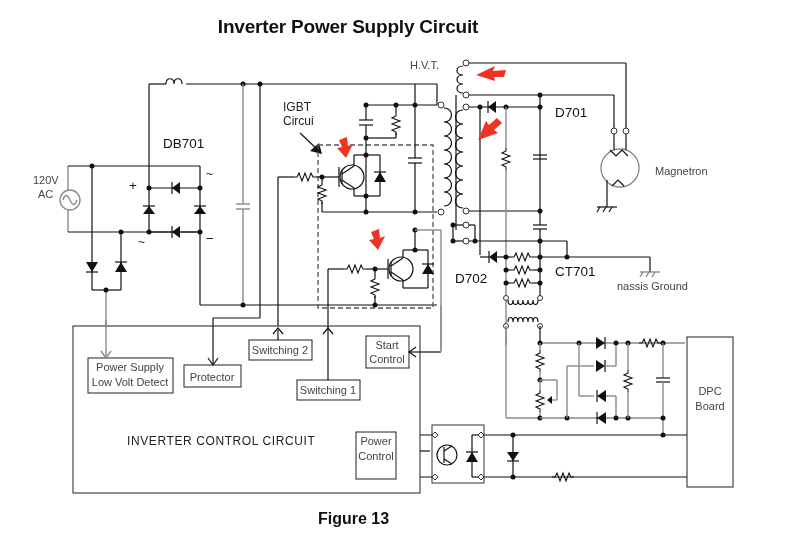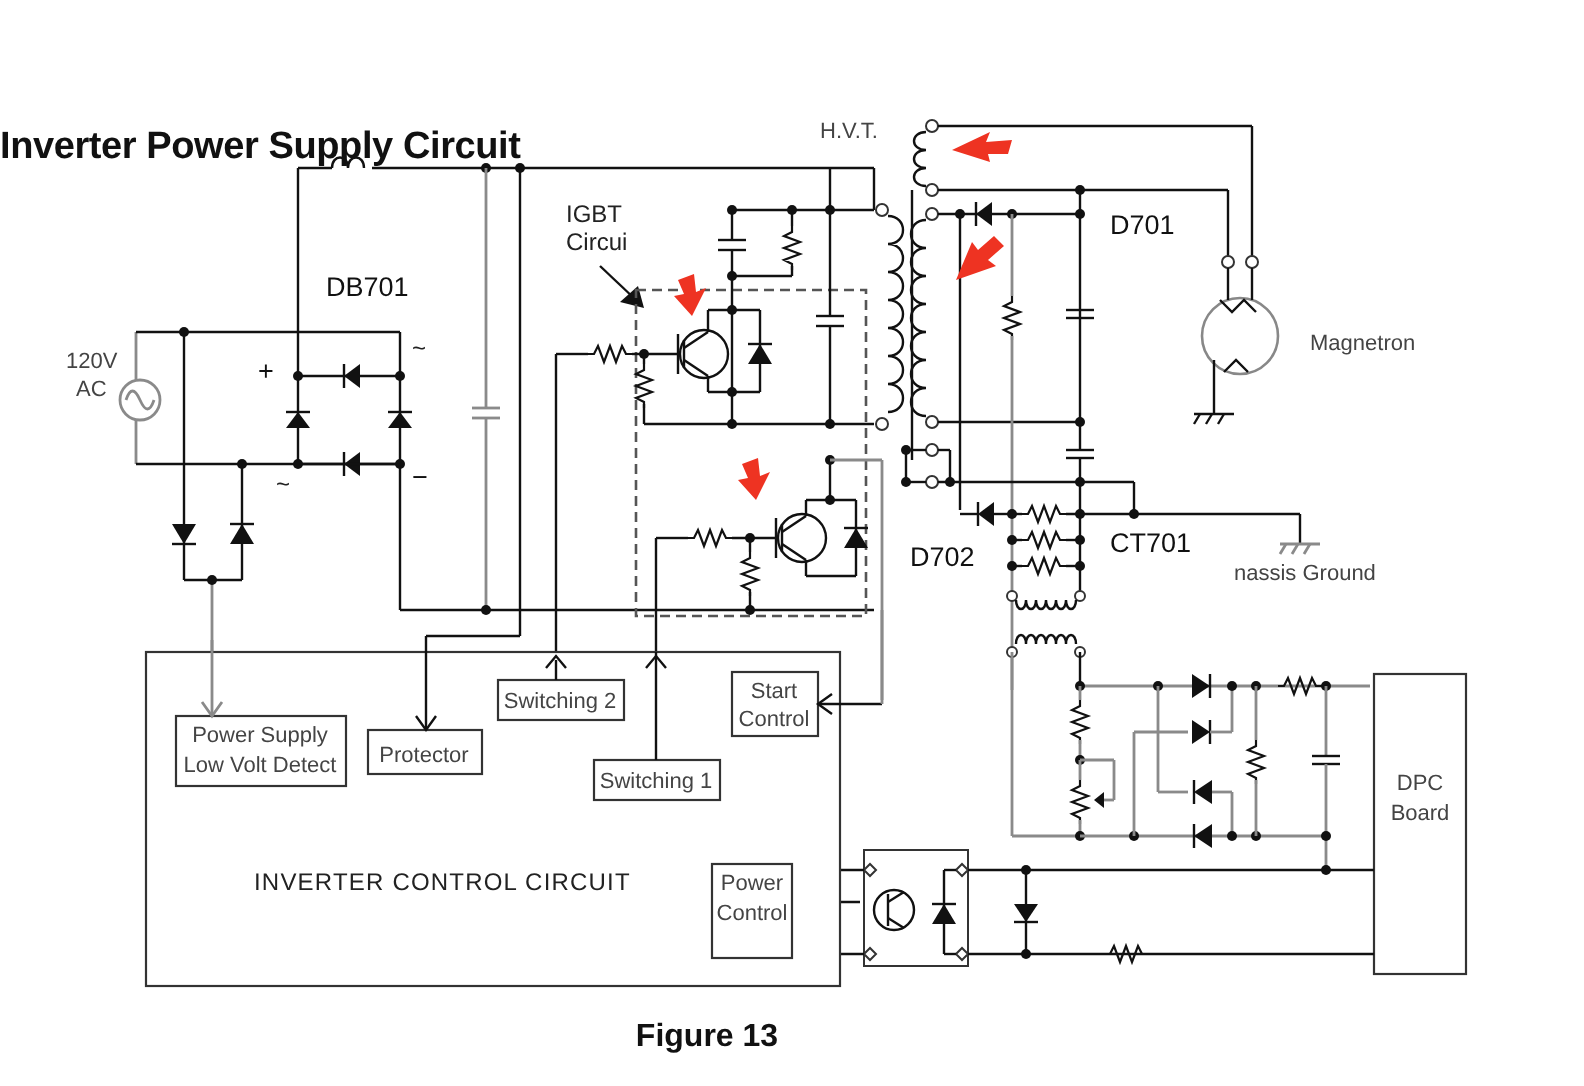--- a/index.html
+++ b/index.html
@@ -1,17 +1,17 @@
 <!DOCTYPE html>
 <html><head>
 <meta charset="utf-8">
 <style>
   html, body { margin: 0; padding: 0; background: #ffffff; }
   body { width: 792px; height: 543px; position: relative; overflow: hidden; font-family: "Liberation Sans", sans-serif; }
-  #title { position: absolute; top: 16px; left: 0; width: 696px; text-align: left; font-weight: bold; font-size: 19px; color: #111; letter-spacing: -0.2px; margin-top: 47px; }
+  #title { position: absolute; top: 16px; left: 0; width: 696px; text-align: center; font-weight: bold; font-size: 19px; color: #111; letter-spacing: -0.2px; }
   #caption { position: absolute; top: 510px; left: 0; width: 707px; text-align: center; font-weight: bold; font-size: 16px; color: #111; }
   svg { position: absolute; left: 0; top: 0; }
   .w { stroke: #111; stroke-width: 1.2; fill: none; }
   .g { stroke: #8a8a8a; stroke-width: 1.4; fill: none; }
   .d { stroke: #555; stroke-width: 1.3; fill: none; stroke-dasharray: 5 3; }
   .dot { fill: #111; }
   .oc { fill: #fff; stroke: #333; stroke-width: 1; }
   .tri { fill: #111; }
   .lbl { font-family: "Liberation Sans", sans-serif; font-size: 12px; fill: #222; }
   .lblg { font-family: "Liberation Sans", sans-serif; font-size: 11px; fill: #444; }

